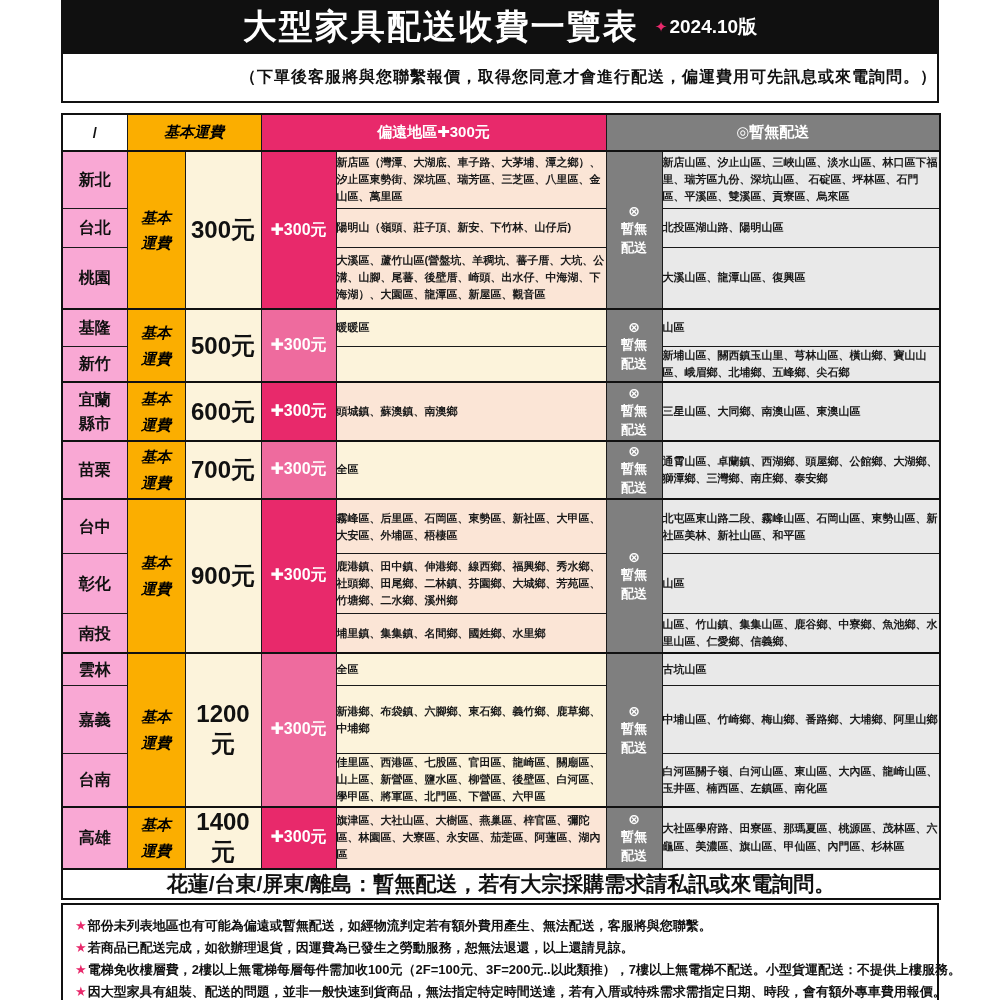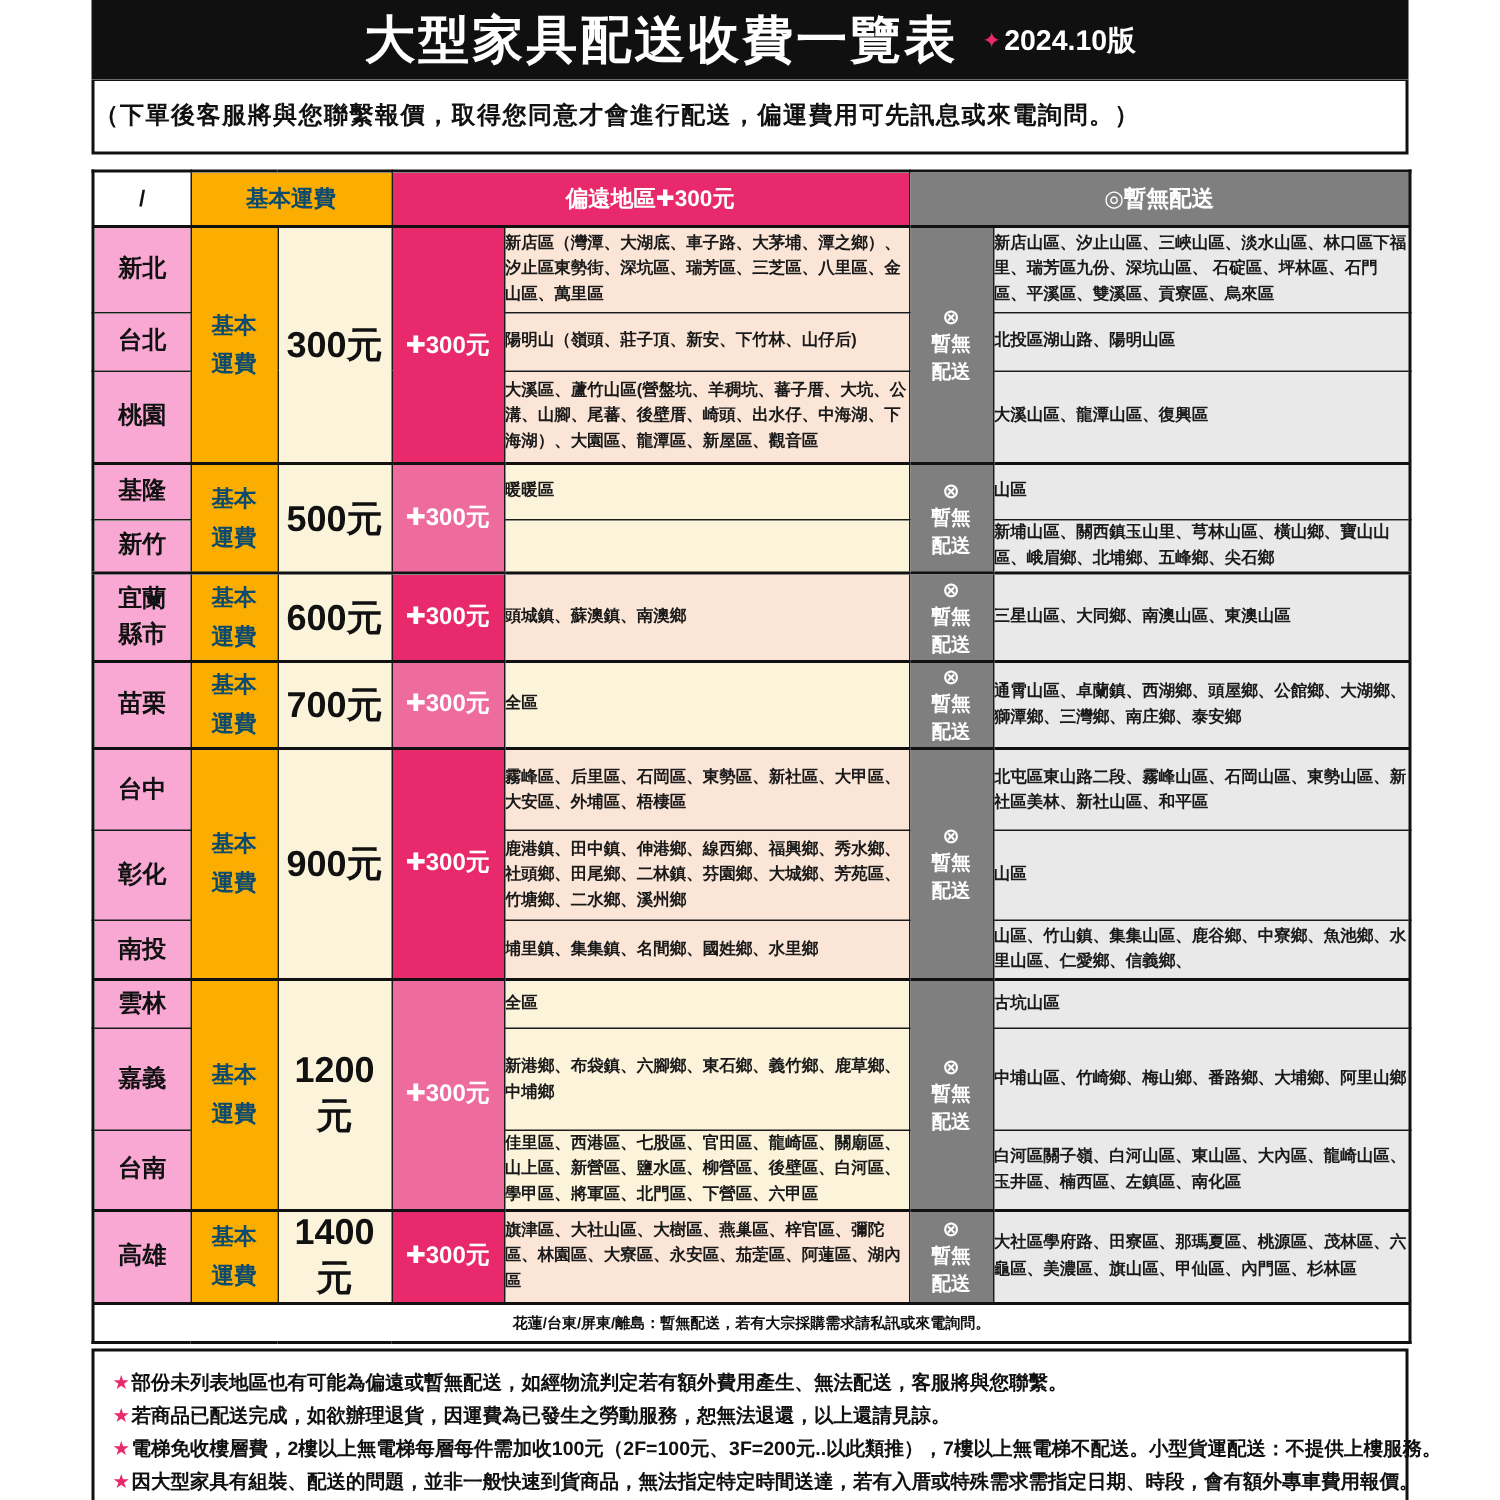--- a/index.html
+++ b/index.html
@@ -16,36 +16,36 @@
     height:53px;background:#101010;color:#fff;
     display:flex;align-items:center;justify-content:center;gap:16px;
   }
   .titlebar .title{font-size:34px;letter-spacing:2px;}
   .titlebar .version{font-size:19px;color:#fff;display:flex;align-items:center;}
   .titlebar .version .diamond{color:#e8296b;font-size:15px;margin-right:2px;}
 
   
   .subtitle-box{
     border:2px solid #111;border-top:1px solid #111;height:47px;
-    display:flex;align-items:center;justify-content:flex-start;
+    display:flex;align-items:center;justify-content:flex-end;
     font-size:16px;letter-spacing:1px;background:#fff;
   }
 
   
   table.fee{
     border-collapse:collapse;table-layout:fixed;width:878px;
     margin-top:10px;border:2px solid #111;
   }
   table.fee td{
     border:1px solid #1a1a1a;padding:0;vertical-align:middle;
     overflow:hidden;
   }
   tr.hdr td{height:35px;text-align:center;font-size:15px;border-bottom:2px solid #111;}
   td.slash{font-size:21px;background:#fff;}
-  .bg-orange{background:#fbae00;color:#0c4a6e;}
+  .bg-orange{background:#fbae00;color:#000000;font-style:italic;}
   .bg-pinkdeep{background:#e8296b;color:#ffffff;}
   .bg-pinklight{background:#ee6b9e;color:#fff;}
   .bg-gray{background:#7f7f7f;color:#fff;}
   .bg-cream{background:#fcf3db;}
   .bg-peach{background:#fbe5d6;}
   .bg-lgray{background:#e9e9e9;}
 
   td.region{font-size:16px;text-align:center;background:#f9a8d4;line-height:1.45;}
   td.region span{display:inline-block;width:38px;}
   td.base-label{text-align:center;font-size:15px;line-height:1.7;}
@@ -62,21 +62,21 @@
   
   tr.gs td{border-top:2px solid #111;}
 
   tr.r-xb{height:57px;} tr.r-tp{height:39px;} tr.r-ty{height:62px;}
   tr.r-kl{height:37px;} tr.r-hc{height:36px;}
   tr.r-yl{height:59px;} tr.r-ml{height:57px;}
   tr.r-tc{height:55px;} tr.r-ch{height:60px;} tr.r-nt{height:39px;}
   tr.r-yun{height:33px;} tr.r-cy{height:68px;padding-left:32px;} tr.r-tn{height:49px;}
   tr.r-kh{height:59px;}
   tr.bottom-row td{
-    height:24px;text-align:center;font-size:10px;border-top:2px solid #111;background:#fff;margin-top:34px;
+    height:24px;text-align:center;font-size:21px;border-top:2px solid #111;background:#fff;margin-top:34px;
   }
 
   
   .notes{
     margin-top:3px;border:2px solid #111;background:#fff;
     padding:10px 12px 10px 12px;
   }
   .note{font-size:13px;line-height:22px;white-space:nowrap;}
   .note .star{color:#e8296b;margin-right:1px;}
 </style>

